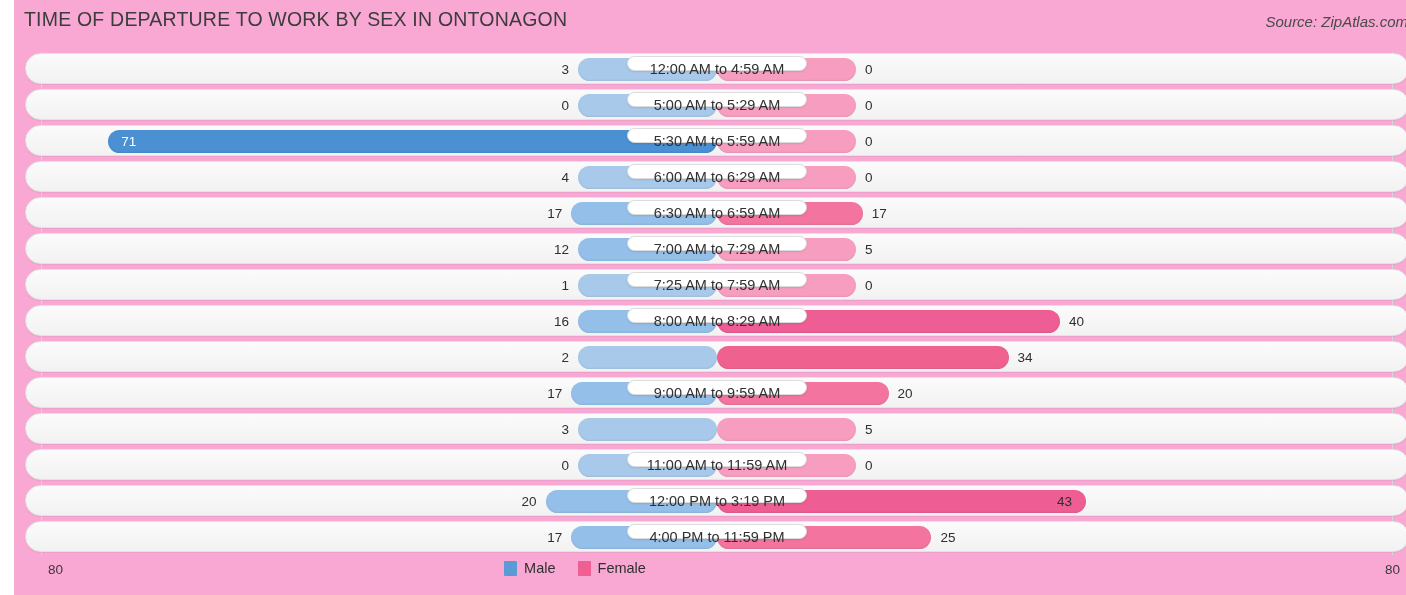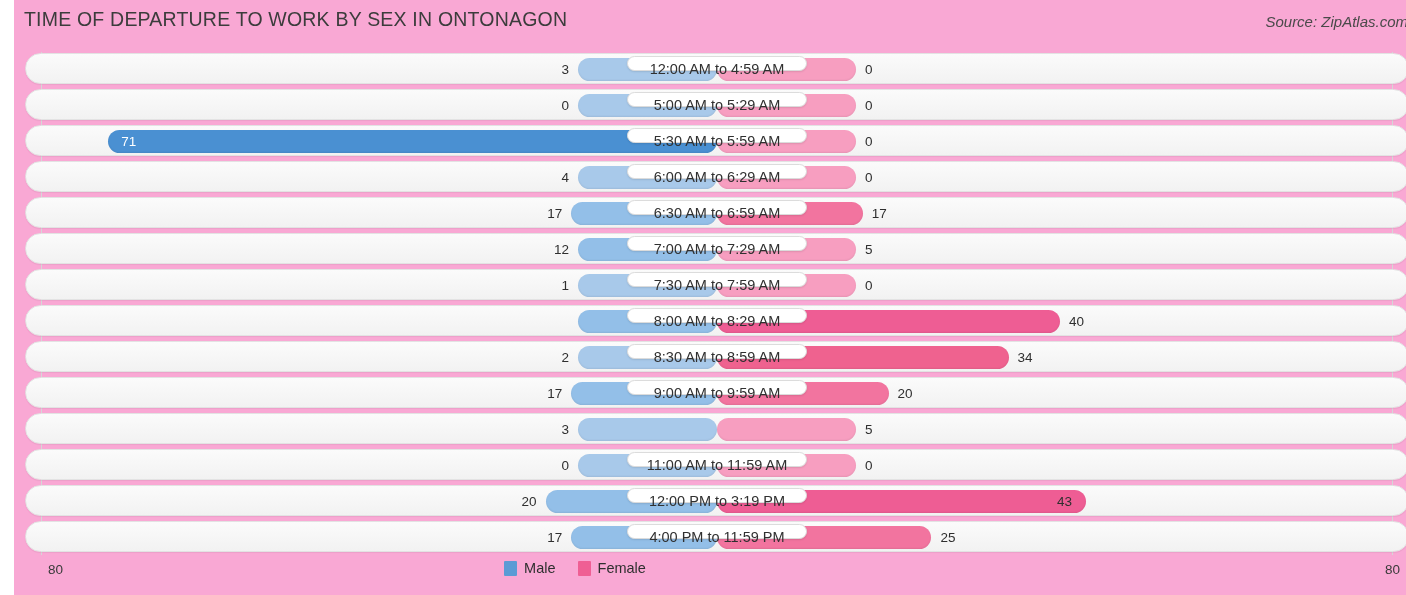--- a/index.html
+++ b/index.html
@@ -225,38 +225,38 @@
             <div class="val val-female" style="left: 839px;">5</div>
             <div class="pill">7:00 AM to 7:29 AM</div>
           </div>
         </div>
         <div class="row" style="top: 217px;">
           <div class="bar-wrap">
             <div class="bar bar-male" style="width: 139px; background: rgb(168, 201, 234);"></div>
             <div class="bar bar-female" style="width: 139px; background: rgb(247, 158, 192);"></div>
             <div class="val val-male" style="right: 839px; left: 0px;">1</div>
             <div class="val val-female" style="left: 839px;">0</div>
-            <div class="pill">7:30 AM to 7:59 AM</div>
+            <div class="pill">7:25 AM to 7:59 AM</div>
           </div>
         </div>
         <div class="row" style="top: 253px;">
           <div class="bar-wrap">
             <div class="bar bar-male" style="width: 139px; background: rgb(147, 191, 232);"></div>
             <div class="bar bar-female" style="width: 343px; background: rgb(238, 93, 148);"></div>
+            <div class="val val-male" style="right: 839px; left: 0px;">16</div>
             <div class="val val-female" style="left: 1043px;">40</div>
             <div class="pill">8:00 AM to 8:29 AM</div>
           </div>
         </div>
         <div class="row" style="top: 289px;">
           <div class="bar-wrap">
             <div class="bar bar-male" style="width: 139px; background: rgb(168, 201, 234);"></div>
             <div class="bar bar-female" style="width: 291.55px; background: rgb(239, 98, 143);"></div>
             <div class="val val-male" style="right: 839px; left: 0px;">2</div>
             <div class="val val-female" style="left: 991.55px;">34</div>
-            <div class="pill">8:30 AM to 8:59 AM</div>
           </div>
         </div>
         <div class="row" style="top: 325px;">
           <div class="bar-wrap">
             <div class="bar bar-male" style="width: 145.775px; background: rgb(147, 191, 232);"></div>
             <div class="bar bar-female" style="width: 171.5px; background: rgb(242, 116, 159);"></div>
             <div class="val val-male" style="right: 845.775px; left: 0px;">17</div>
             <div class="val val-female" style="left: 871.5px;">20</div>
             <div class="pill">9:00 AM to 9:59 AM</div>
           </div>

